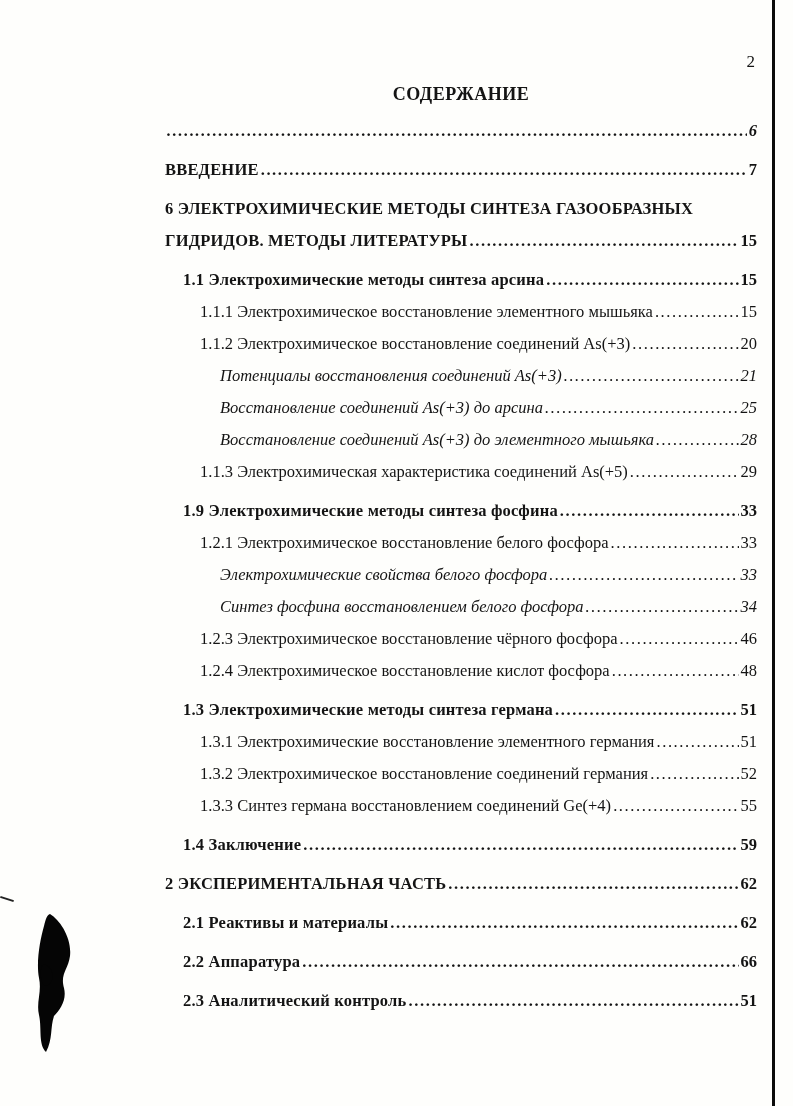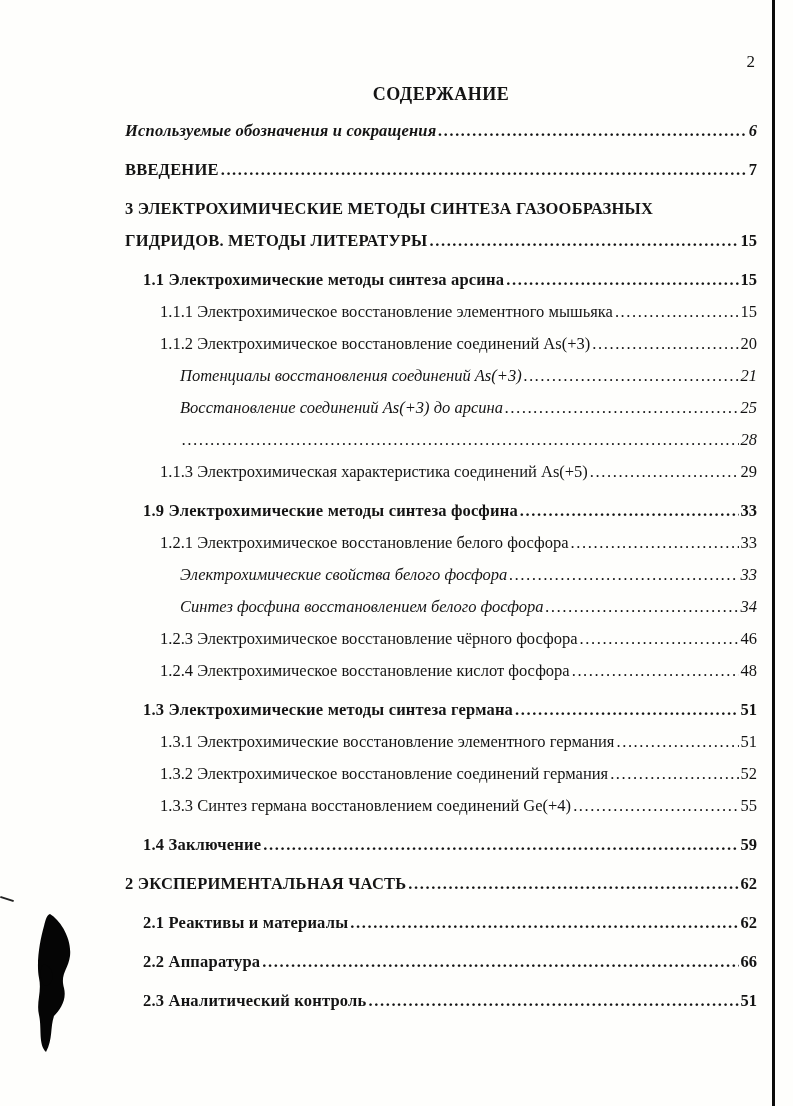--- a/index.html
+++ b/index.html
@@ -18,20 +18,21 @@
 
   .page-number {
     position: absolute;
     top: 52px;
     right: 38px;
     font-size: 17px;
   }
 
   .content {
     padding: 84px 36px 0 125px;
+    margin-left: 40px;
   }
 
   .toc-title {
     text-align: center;
     font-size: 18px;
     font-weight: 700;
     letter-spacing: 0.5px;
     margin-bottom: 16px;
   }
 
@@ -101,33 +102,32 @@
 
 <div class="page">
 
   <div class="page-number">2</div>
 
   <div class="content">
     <h1 class="toc-title">СОДЕРЖАНИЕ</h1>
 
     <div class="toc-list">
   <div class="toc-entry style-bolditalic lv0">
-    <span class="toc-label">Используемые обозначения и сокращения</span>
     <span class="toc-dots"></span>
     <span class="toc-page">6</span>
   </div>
 
   <div class="toc-entry style-bold lv0 gap-lg">
     <span class="toc-label">ВВЕДЕНИЕ</span>
     <span class="toc-dots"></span>
     <span class="toc-page">7</span>
   </div>
 
   <div class="toc-entry style-bold lv0 gap-lg no-page">
-    <span class="toc-label">3  ЭЛЕКТРОХИМИЧЕСКИЕ МЕТОДЫ СИНТЕЗА ГАЗООБРАЗНЫХ</span>
+    <span class="toc-label">6  ЭЛЕКТРОХИМИЧЕСКИЕ МЕТОДЫ СИНТЕЗА ГАЗООБРАЗНЫХ</span>
 
   </div>
 
   <div class="toc-entry style-bold lv0">
     <span class="toc-label">ГИДРИДОВ. МЕТОДЫ ЛИТЕРАТУРЫ</span>
     <span class="toc-dots"></span>
     <span class="toc-page">15</span>
   </div>
 
   <div class="toc-entry style-bold lv1 gap-lg">
@@ -154,20 +154,21 @@
     <span class="toc-page">21</span>
   </div>
 
   <div class="toc-entry style-italic lv3">
     <span class="toc-label">Восстановление соединений As(+3) до арсина</span>
     <span class="toc-dots"></span>
     <span class="toc-page">25</span>
   </div>
 
   <div class="toc-entry style-italic lv3">
+    <span class="toc-label">Восстановление соединений As(+3) до элементного мышьяка</span>
     <span class="toc-dots"></span>
     <span class="toc-page">28</span>
   </div>
 
   <div class="toc-entry style-normal lv2">
     <span class="toc-label">1.1.3  Электрохимическая характеристика соединений As(+5)</span>
     <span class="toc-dots"></span>
     <span class="toc-page">29</span>
   </div>
 

